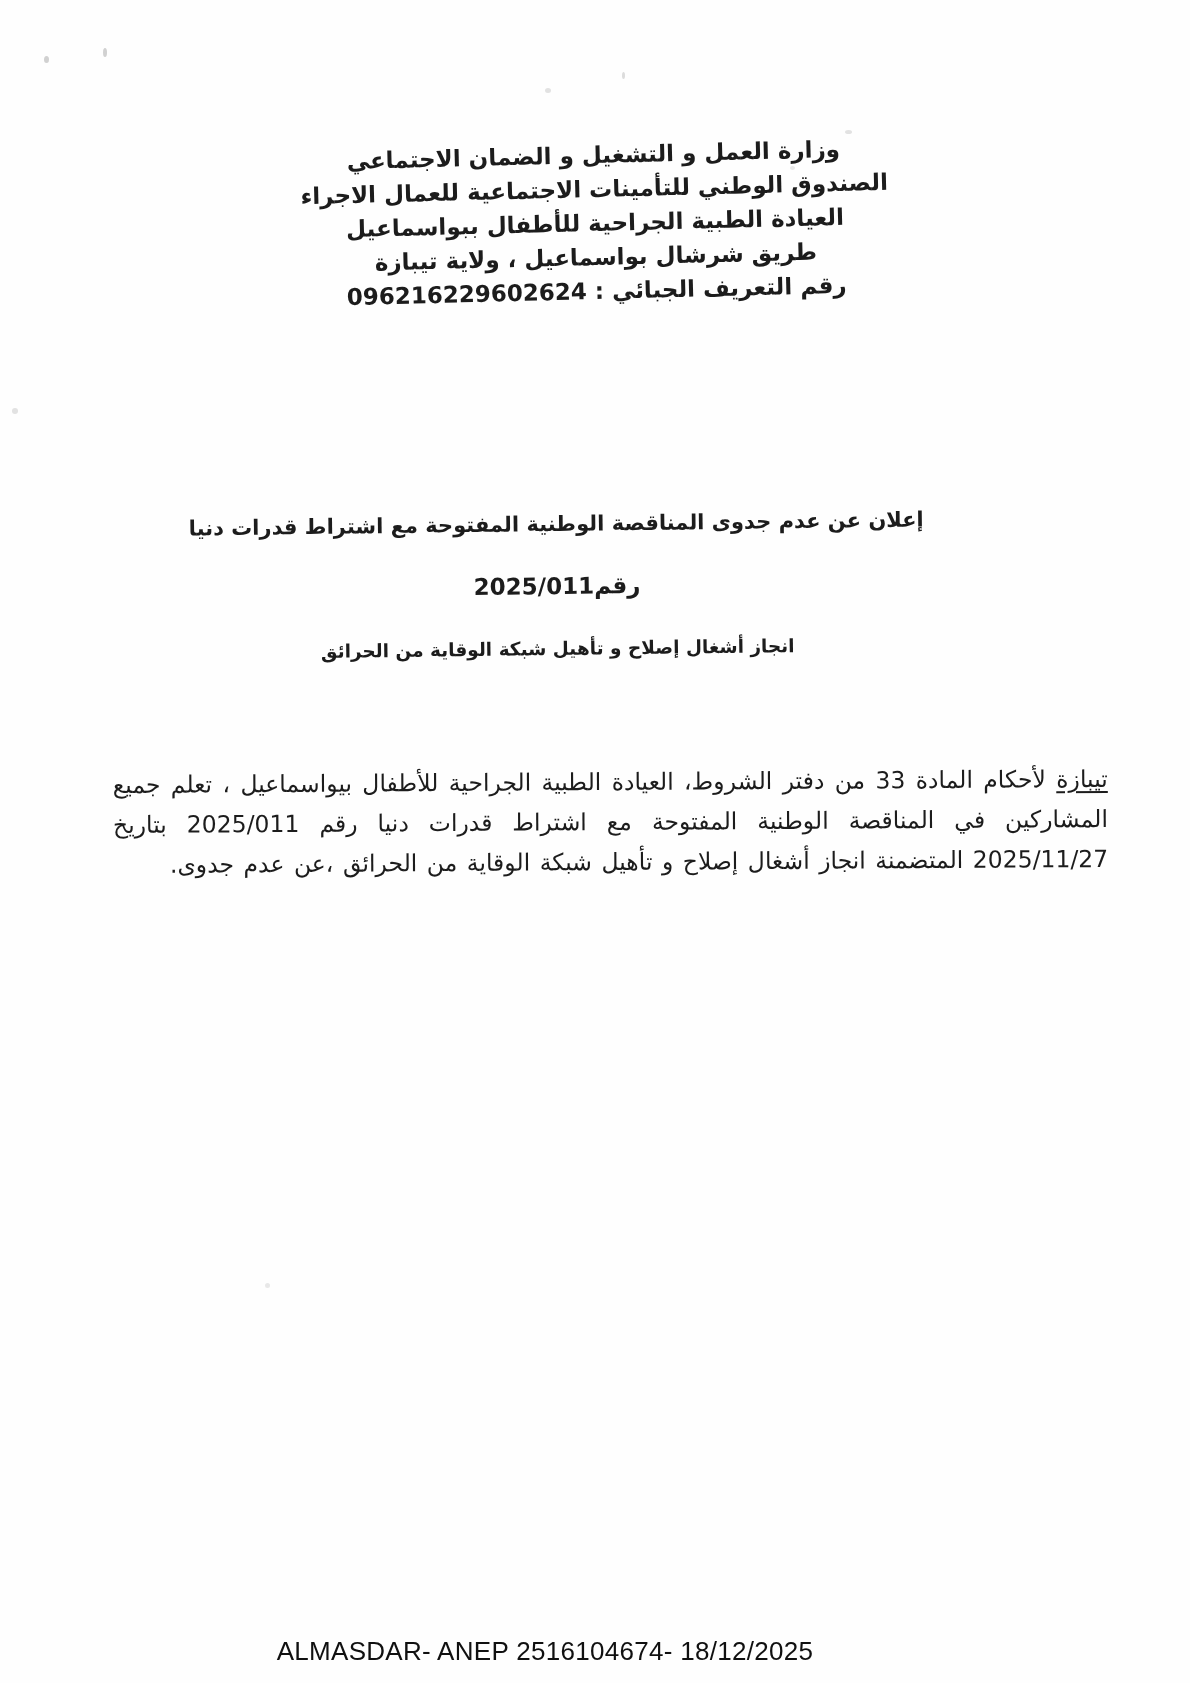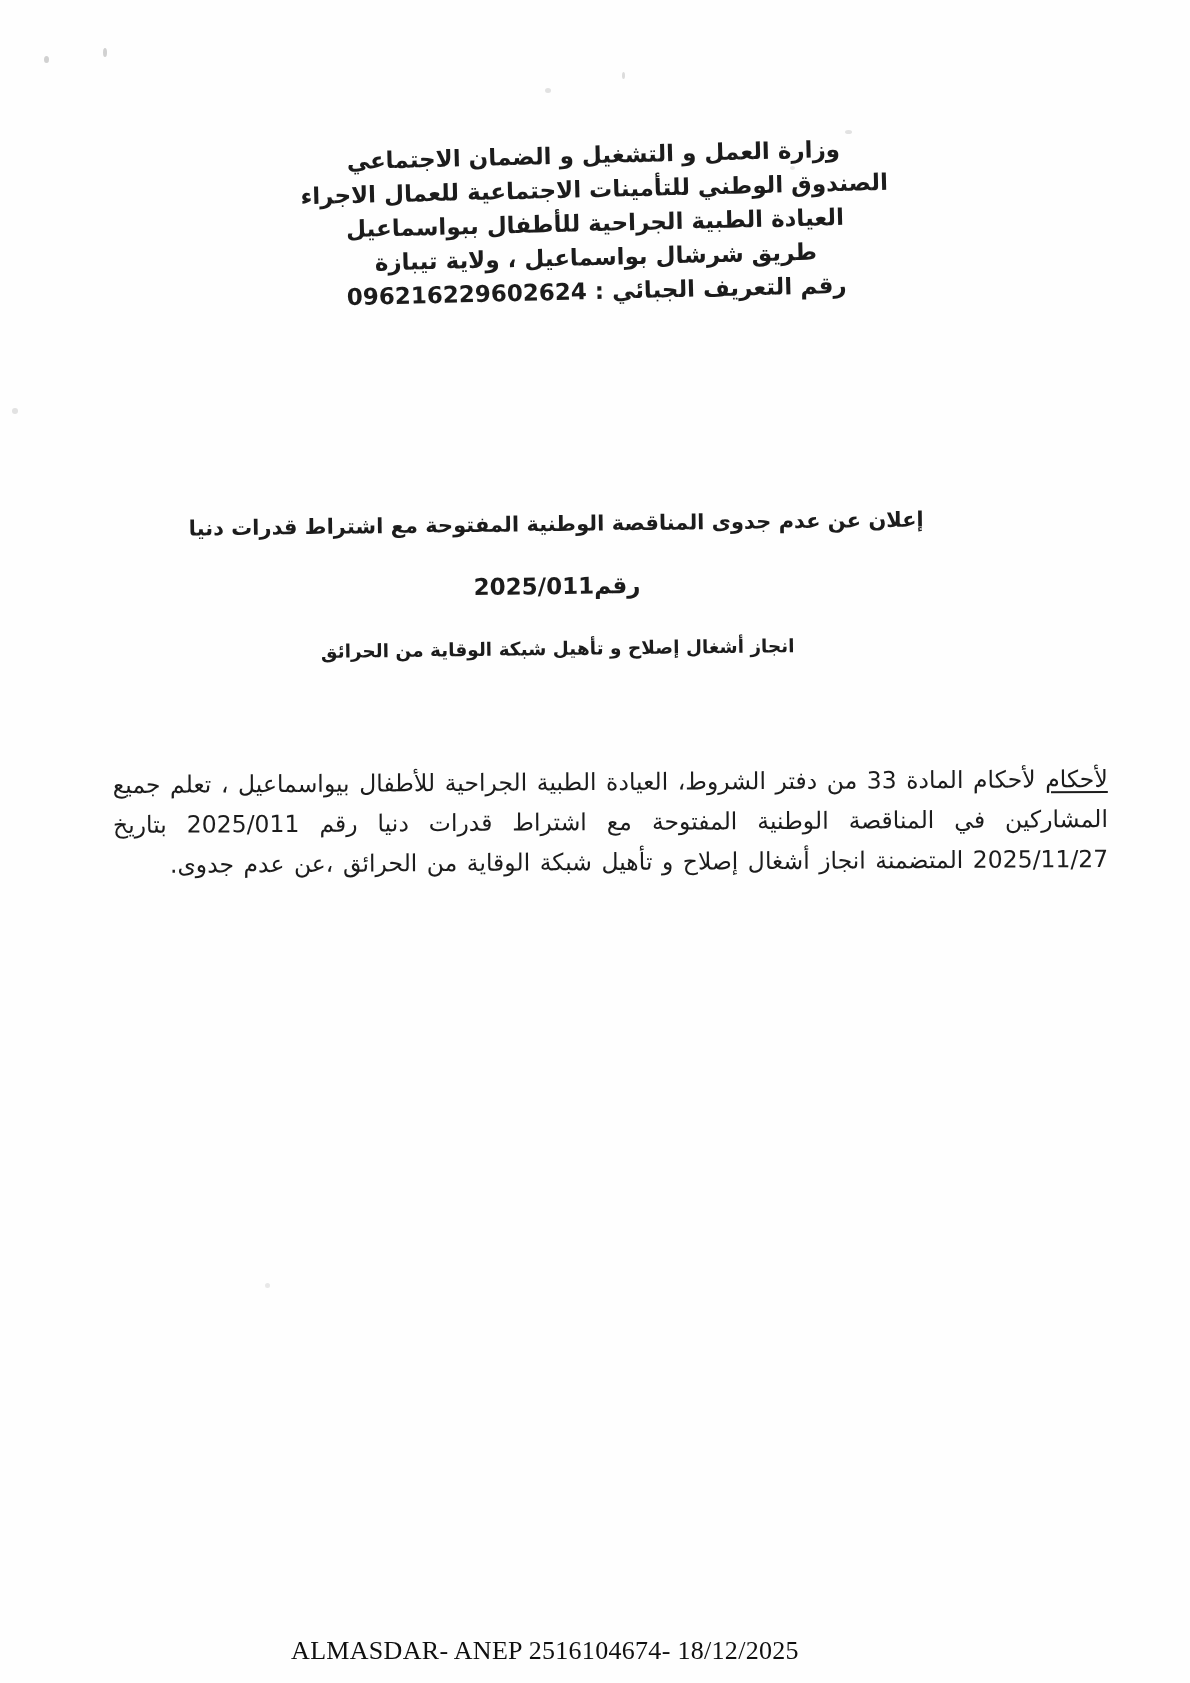--- a/index.html
+++ b/index.html
@@ -81,21 +81,21 @@
   }
 
   
   .footer-line {
     position: absolute;
     top: 1636px;
     left: 0;
     width: 1090px;
     text-align: center;
     direction: ltr;
-    font-family: Liberation Serif, serif;
+    font-family: Liberation Sans, sans-serif;
     font-size: 26px;
     color: #101010;
     letter-spacing: 0.3px;
   }
 
   
   .speck {
     position: absolute;
     background: #8f8f8f;
     border-radius: 50%;
@@ -123,17 +123,17 @@
     <div class="header-line">طريق شرشال بواسماعيل ، ولاية تيبازة</div>
     <div class="header-line">رقم التعريف الجبائي : 096216229602624</div>
   </div>
 
   <div class="title-block">
     <div class="title-main">إعلان عن عدم جدوى المناقصة الوطنية المفتوحة مع اشتراط قدرات دنيا</div>
     <div class="title-number">رقم2025/011</div>
     <div class="title-subject">انجاز أشغال إصلاح و تأهيل شبكة الوقاية من الحرائق</div>
   </div>
 
-  <p class="body-paragraph"><span class="lead-underline">لأحكام</span><span> لأحكام  المادة 33 من دفتر الشروط، العيادة الطبية الجراحية للأطفال بيواسماعيل ، تعلم جميع المشاركين في المناقصة الوطنية المفتوحة مع اشتراط قدرات دنيا رقم 2025/011 بتاريخ 2025/11/27 المتضمنة انجاز أشغال إصلاح و تأهيل شبكة الوقاية من الحرائق ،عن عدم جدوى.</span></p>
+  <p class="body-paragraph"><span class="lead-underline">تيبازة</span><span> لأحكام  المادة 33 من دفتر الشروط، العيادة الطبية الجراحية للأطفال بيواسماعيل ، تعلم جميع المشاركين في المناقصة الوطنية المفتوحة مع اشتراط قدرات دنيا رقم 2025/011 بتاريخ 2025/11/27 المتضمنة انجاز أشغال إصلاح و تأهيل شبكة الوقاية من الحرائق ،عن عدم جدوى.</span></p>
 
   <div class="footer-line">ALMASDAR- ANEP 2516104674- 18/12/2025</div>
 
 </div>
 
 </body></html>

